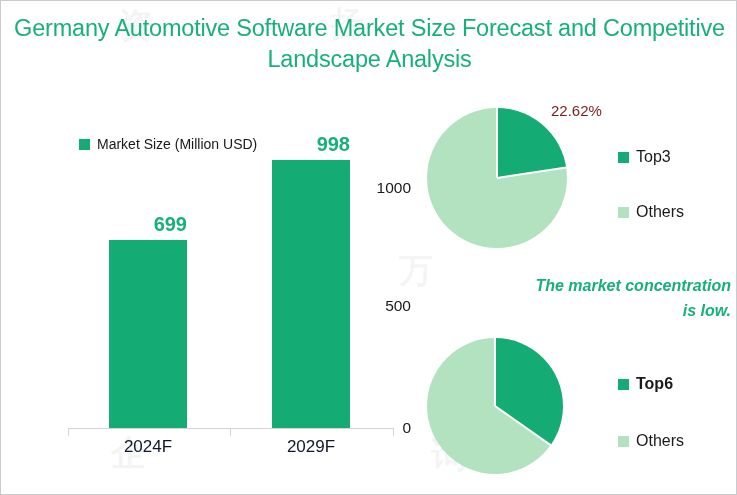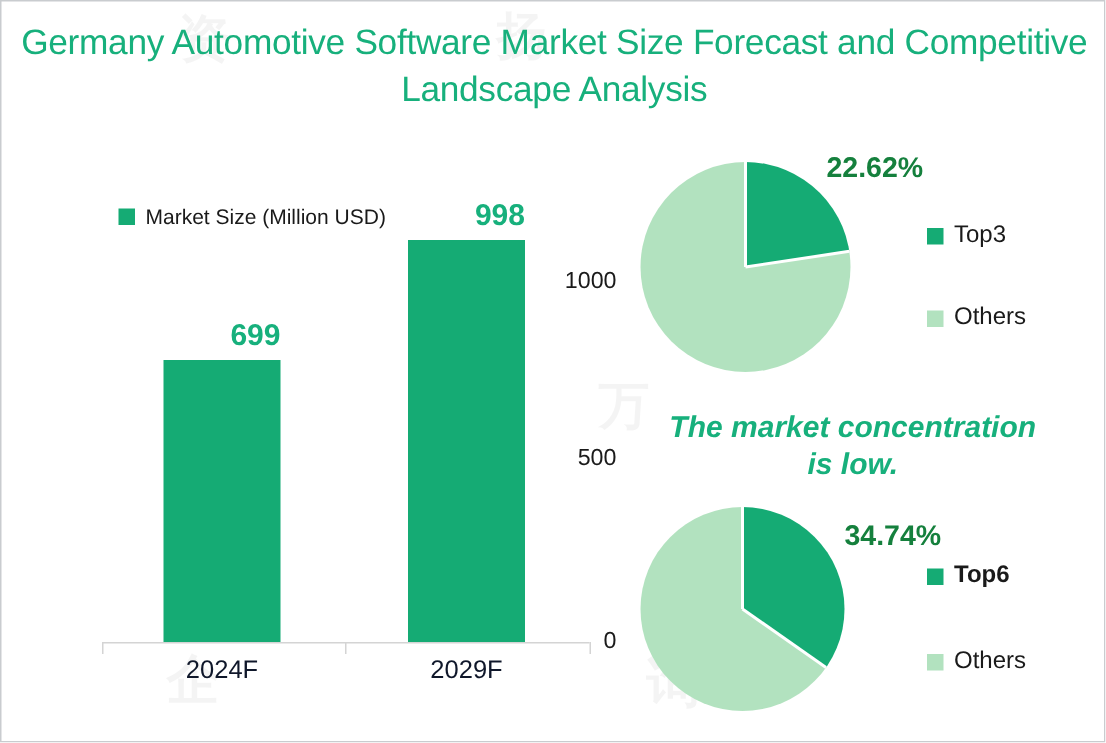--- a/index.html
+++ b/index.html
@@ -130,23 +130,23 @@
   #pie-bottom { left: 426px; top: 337px; width: 136px; height: 136px; }
 
   .pie-sep {
     position: absolute;
     background: #ffffff;
     transform-origin: 0 0;
   }
 
   .pct-label {
     position: absolute;
-    font-size: 19px;
-    font-weight: bold;
-    color: #15803d;
+    font-size: 15px;
+    font-weight: normal;
+    color: #7f1d1d;
     white-space: nowrap;
   }
   #pct-top    { left: 550px; top: 101px; }
   #pct-bottom { left: 562px; top: 346px; }
 
   .pie-legend-item {
     position: absolute;
     display: flex;
     align-items: center;
     gap: 7px;
@@ -165,23 +165,23 @@
   #legend-top-1    { left: 617px; top: 202px; }
   #legend-bottom-0 { left: 617px; top: 374px; font-weight: bold; }
   #legend-bottom-1 { left: 617px; top: 431px; }
 
   
   #callout {
     position: absolute;
     left: 405px;
     top: 272px;
     width: 325px;
-    text-align: center;
+    text-align: right;
     color: #17b07c;
-    font-size: 20px;
+    font-size: 16px;
     font-weight: bold;
     font-style: italic;
     line-height: 25px;
   }
 
   
   .watermark {
     position: absolute;
     color: rgba(0, 0, 0, 0.045);
     font-weight: bold;
@@ -252,21 +252,20 @@
 
   <div id="callout">
     <div>The market concentration</div>
     <div>is low.</div>
   </div>
 
   <div class="pie" id="pie-bottom" style="background: conic-gradient(rgb(21, 171, 116) 0deg, rgb(21, 171, 116) 125.064deg, rgb(178, 226, 191) 125.064deg, rgb(178, 226, 191) 360deg);">
       <div class="pie-sep" style="left: 68px; top: 68px; width: 68px; height: 2px; transform: rotate(-90deg) translateY(-1px);"></div>
       <div class="pie-sep" style="left: 68px; top: 68px; width: 68px; height: 2px; transform: rotate(35.064deg) translateY(-1px);"></div>
     </div>
-  <div class="pct-label" id="pct-bottom">34.74%</div>
 
   <div class="pie-legend-item" id="legend-bottom-0">
     <span class="swatch" style="background: rgb(21, 171, 116);"></span>
     <span class="lbl">Top6</span>
   </div>
   <div class="pie-legend-item" id="legend-bottom-1">
     <span class="swatch" style="background: rgb(178, 226, 191);"></span>
     <span class="lbl">Others</span>
   </div>
 

